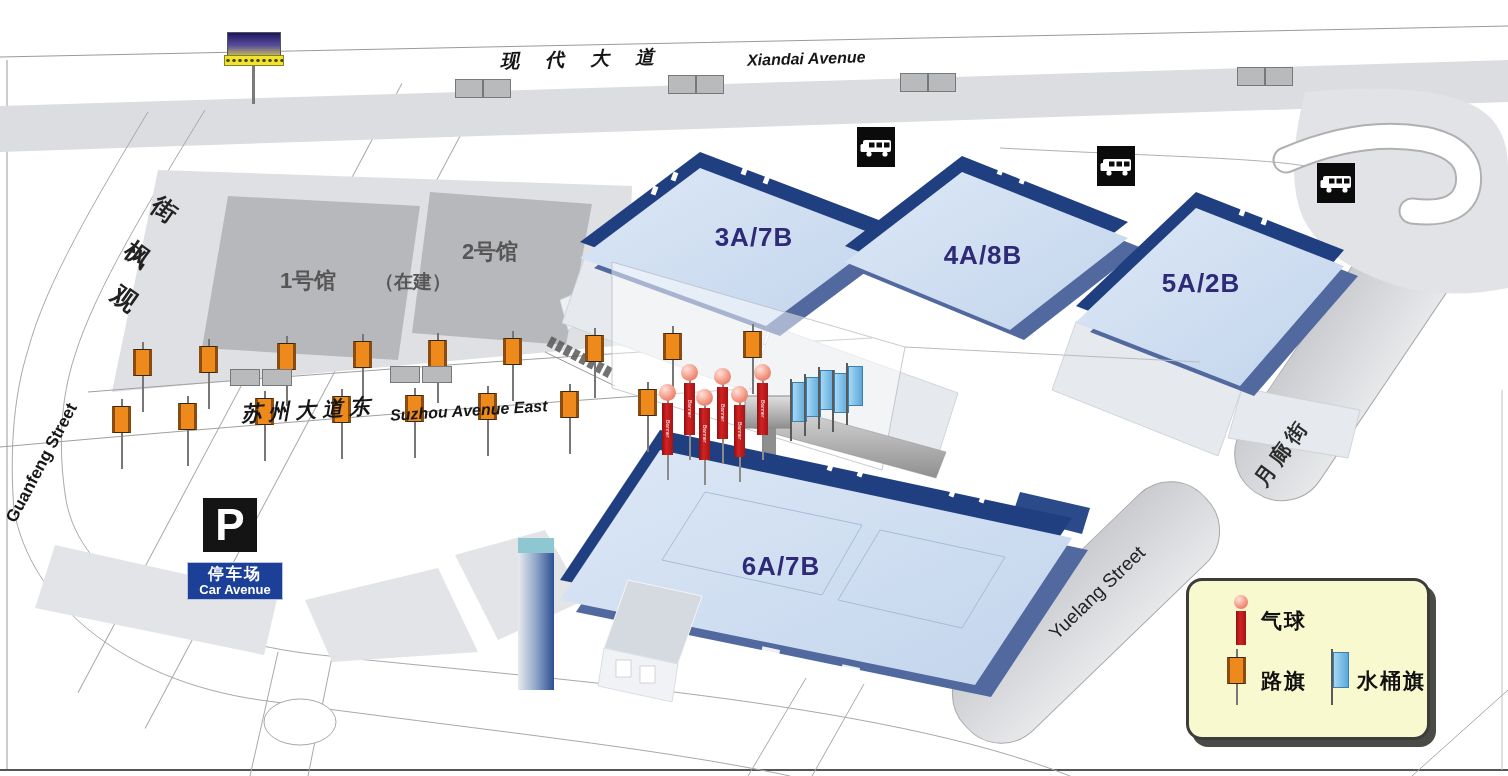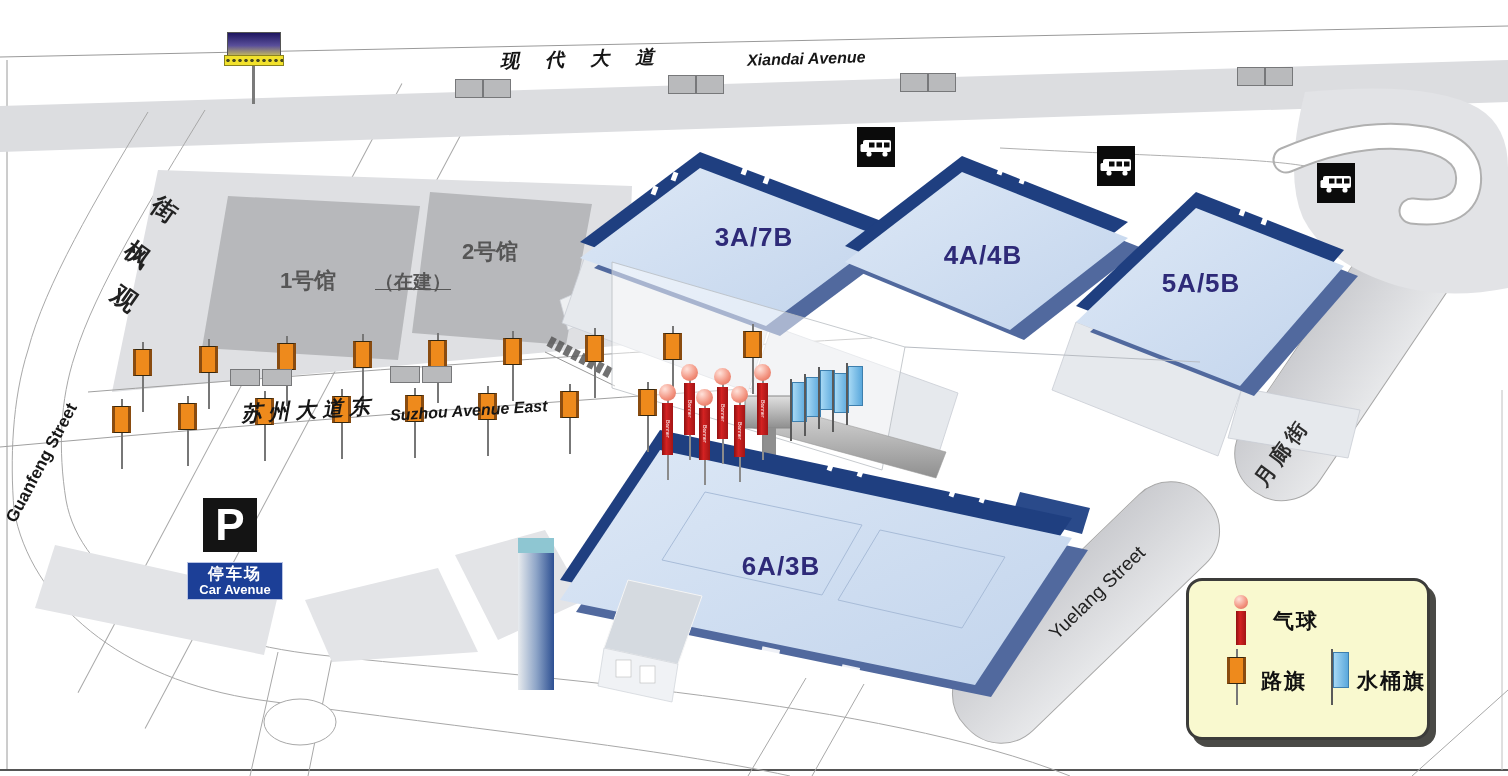--- a/index.html
+++ b/index.html
@@ -374,42 +374,42 @@
   <div id="guanfeng-cn">
       <span class="gchar" style="left: 112px; top: 282px;">观</span>
       <span class="gchar" style="left: 125px; top: 238px;">枫</span>
       <span class="gchar" style="left: 152px; top: 193px;">街</span>
     </div>
 
   <div class="lbl" style="left:1243px;top:438px;font-size:21px;font-weight:600;letter-spacing:5px;color:#2b2b2b;transform:rotate(-54deg);">月廊街</div>
   <div class="lbl" style="left:1035px;top:582px;font-size:19px;color:#222;transform:rotate(-44deg);">Yuelang Street</div>
 
   <div class="lbl hall-label" style="left:754px;top:237px;">3A/7B</div>
-  <div class="lbl hall-label" style="left:983px;top:255px;">4A/4B</div>
-  <div class="lbl hall-label" style="left:1201px;top:283px;">5A/5B</div>
-  <div class="lbl hall-label" style="left:781px;top:566px;">6A/3B</div>
+  <div class="lbl hall-label" style="left:983px;top:255px;">4A/8B</div>
+  <div class="lbl hall-label" style="left:1201px;top:283px;">5A/2B</div>
+  <div class="lbl hall-label" style="left:781px;top:566px;">6A/7B</div>
 
   <div class="lbl ghall-label" style="left:308px;top:281px;font-size:22px;">1号馆</div>
-  <div class="lbl ghall-label" style="left:413px;top:282px;font-size:19px;text-decoration:underline;">（在建）</div>
+  <div class="lbl ghall-label" style="left:413px;top:282px;font-size:19px;">（在建）</div>
   <div class="lbl ghall-label" style="left:490px;top:252px;font-size:22px;">2号馆</div>
 
   <div>
     <div class="pbox">P</div>
     <div class="ppanel">
       <div class="cn">停车场</div>
       <div class="en">Car Avenue</div>
     </div>
   </div>
 
   <div class="legend">
     <div class="balloon-group" style="left:44px;top:14px;height:64px;">
       <div class="balloon" style="width:14px;height:14px;left:1px;"></div>
       <div class="banner" style="top:16px;left:3px;width:10px;height:34px;"></div>
     </div>
-    <div class="llabel" style="left:84px;top:26px;">气球</div>
+    <div class="llabel" style="left:72px;top:26px;">气球</div>
 
     <div class="flag-group" style="left:38px;top:68px;">
       <div class="fpole" style="height:56px;"></div>
       <div class="roadflag" style="top:8px;"></div>
     </div>
     <div class="llabel" style="left:72px;top:86px;text-align:center;">路旗</div>
 
     <div class="bucket-group" style="left:142px;top:68px;">
       <div class="kpole" style="height:56px;"></div>
       <div class="bucketflag" style="width:14px;height:34px;"></div>

